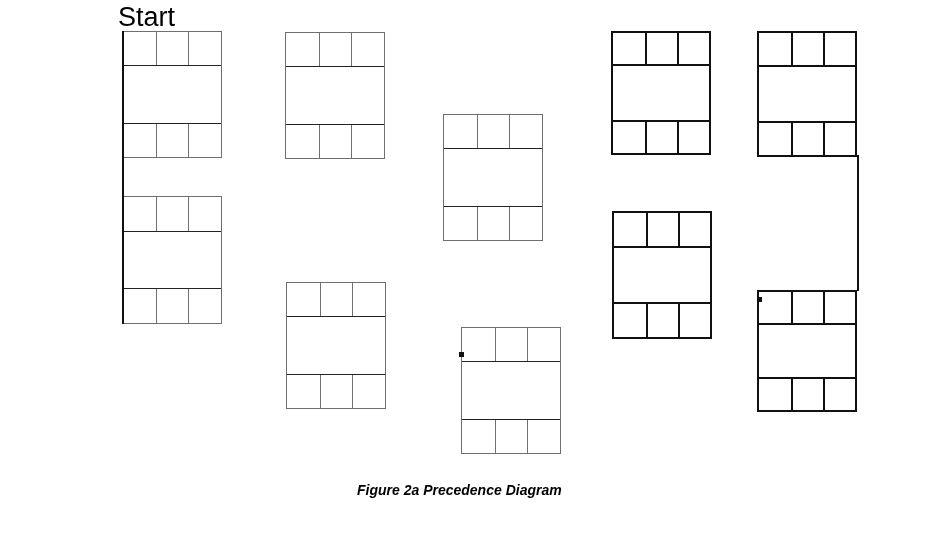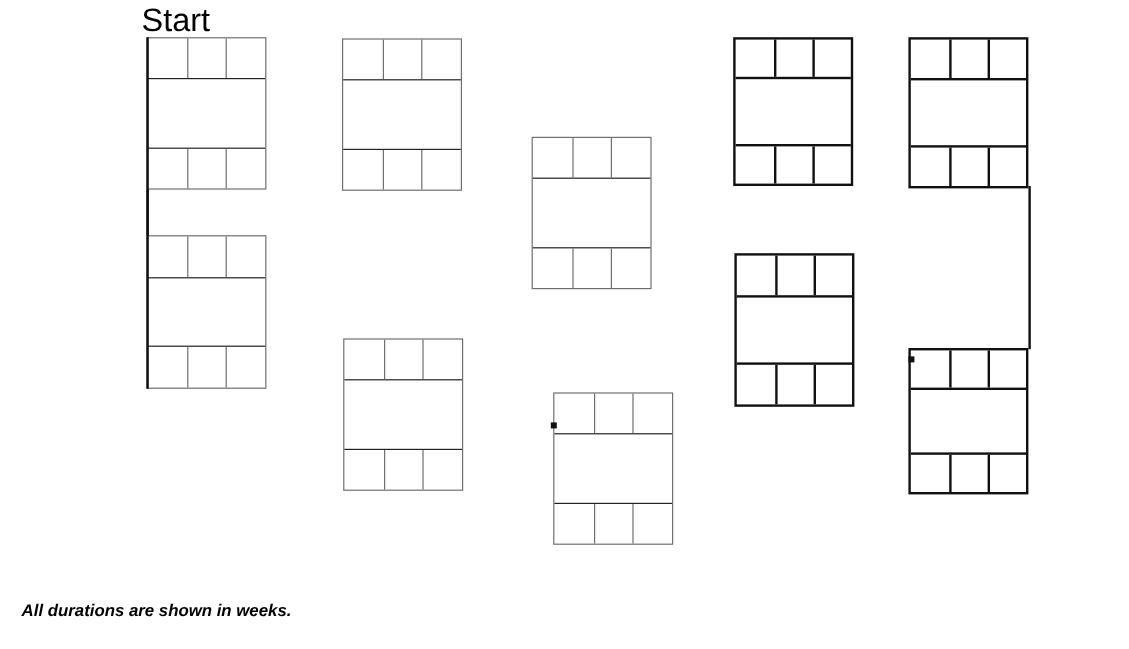--- a/index.html
+++ b/index.html
@@ -283,16 +283,16 @@
       </div>
     </div>
   <div id="connectors-layer">
       <div class="connector v" style="left: 122px; top: 31px; height: 165px;"></div>
       <div class="connector v" style="left: 122px; top: 158px; height: 166px;"></div>
       <div class="connector v" style="left: 857px; top: 155px; height: 136px;"></div>
       <div class="tick" style="left: 459px; top: 352px;"></div>
       <div class="tick" style="left: 757px; top: 297px;"></div>
     </div>
 
-
-  <div class="caption" style="left:18px; top:500px;">All durations are shown in weeks.</div>
+  <div class="caption" style="left:357px; top:482px;">Figure 2a   Precedence Diagram</div>
+
 
 </div>
 
 </body></html>

